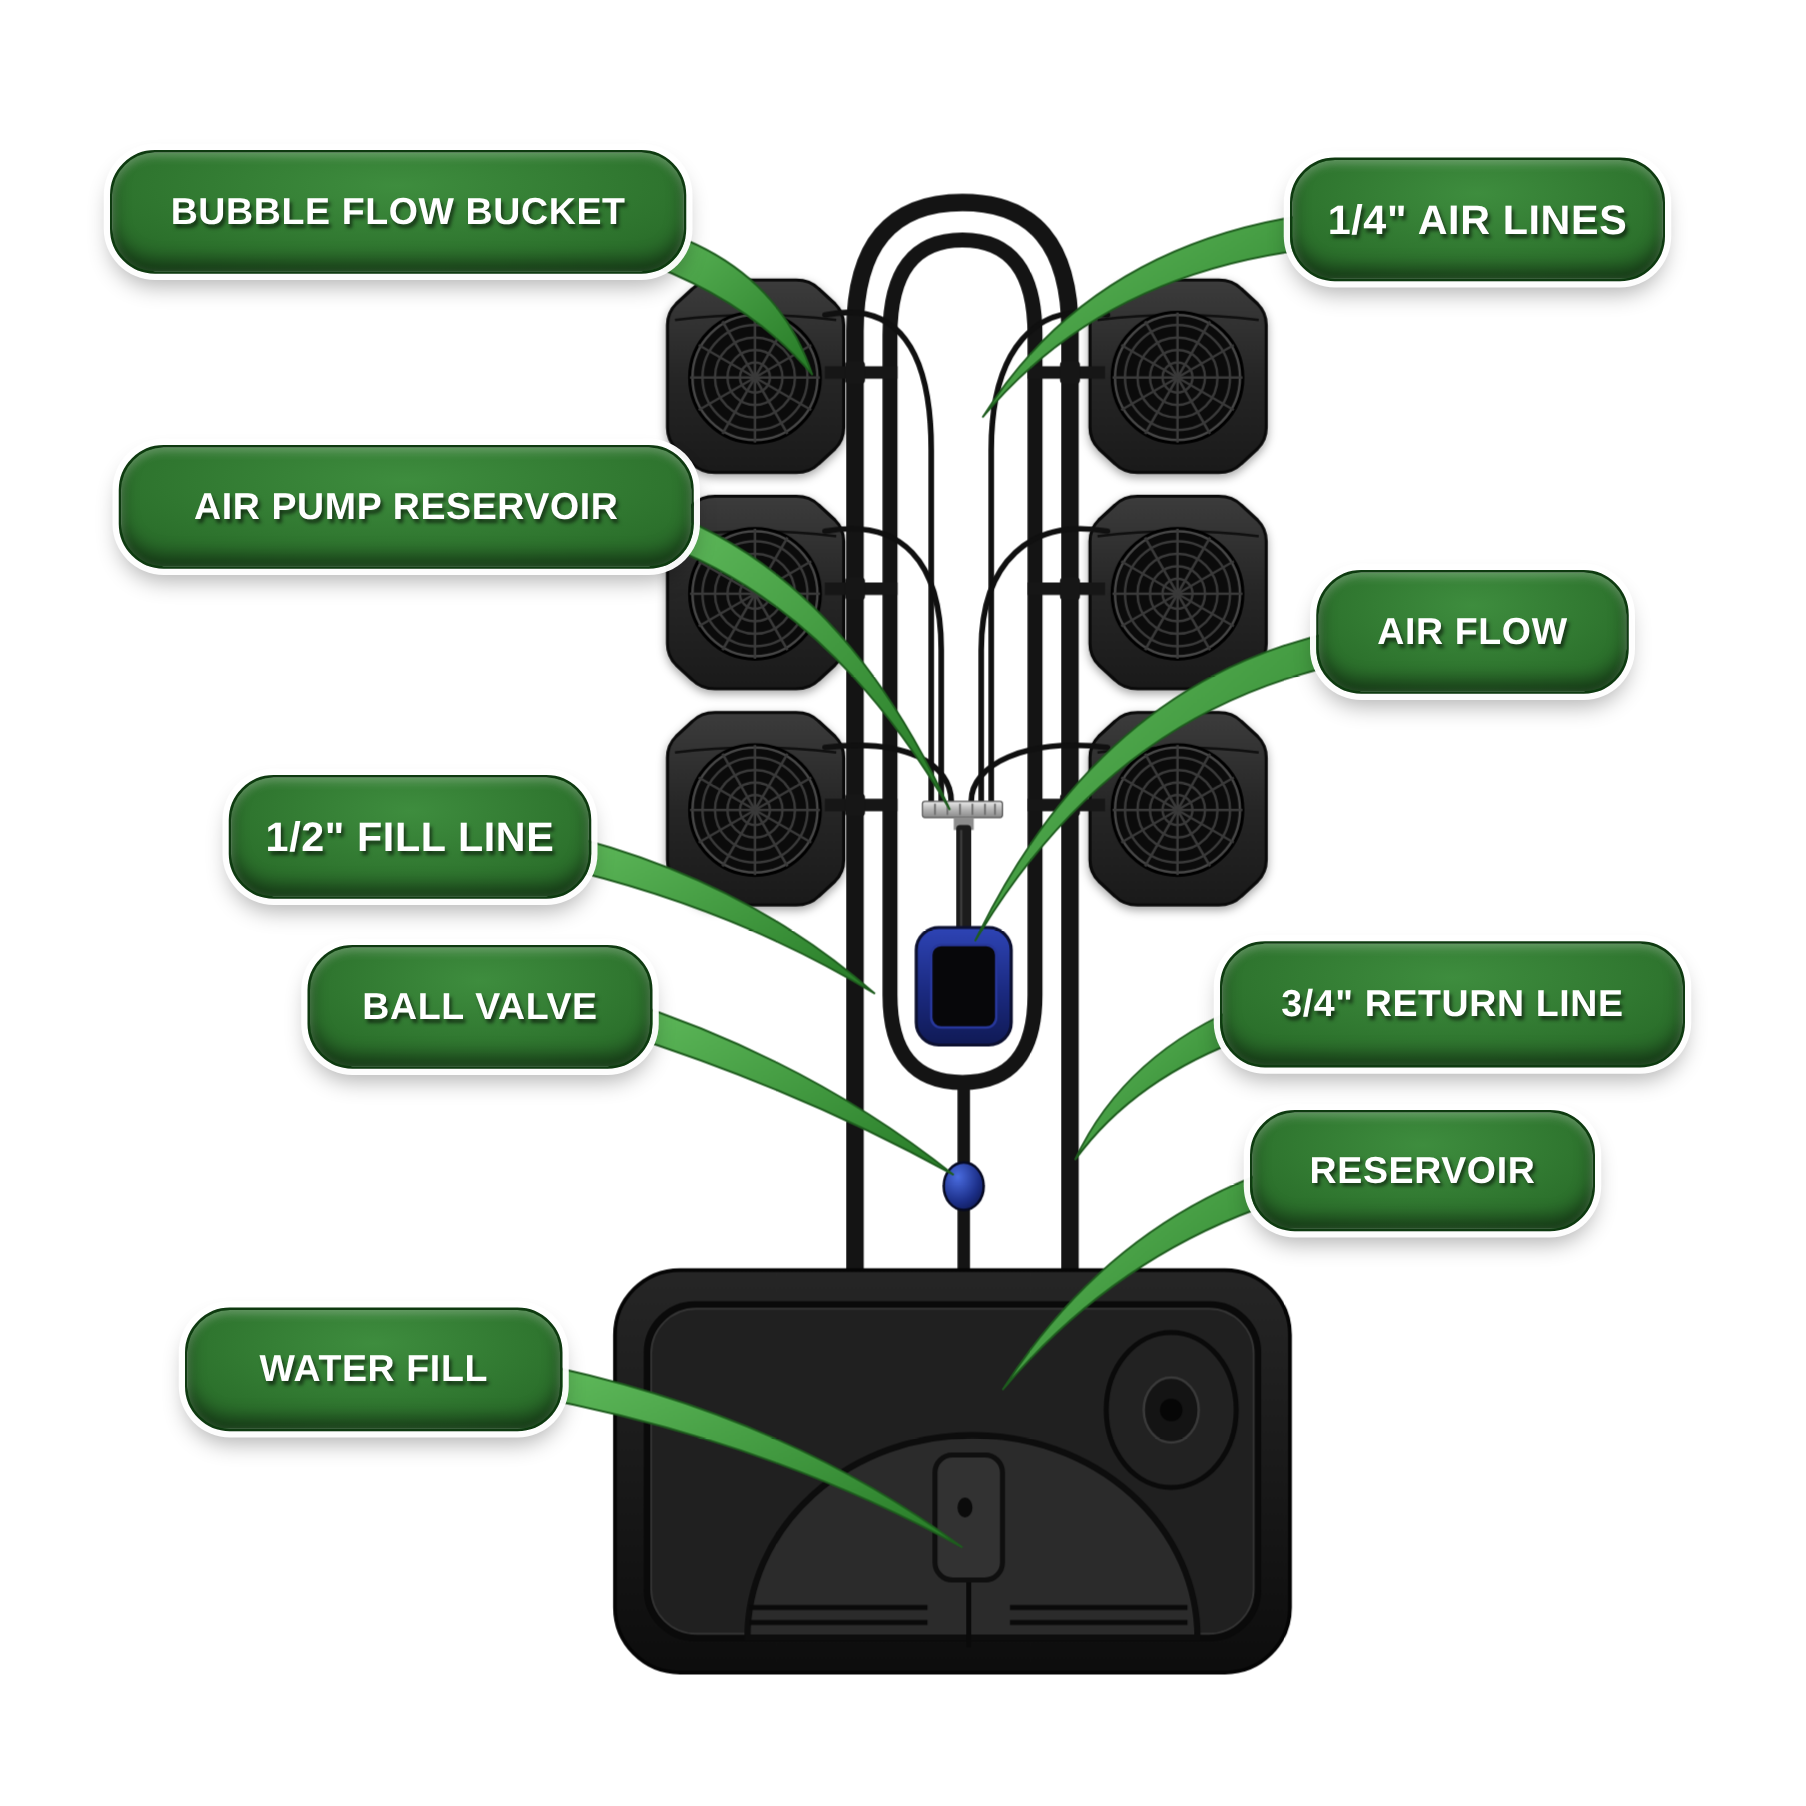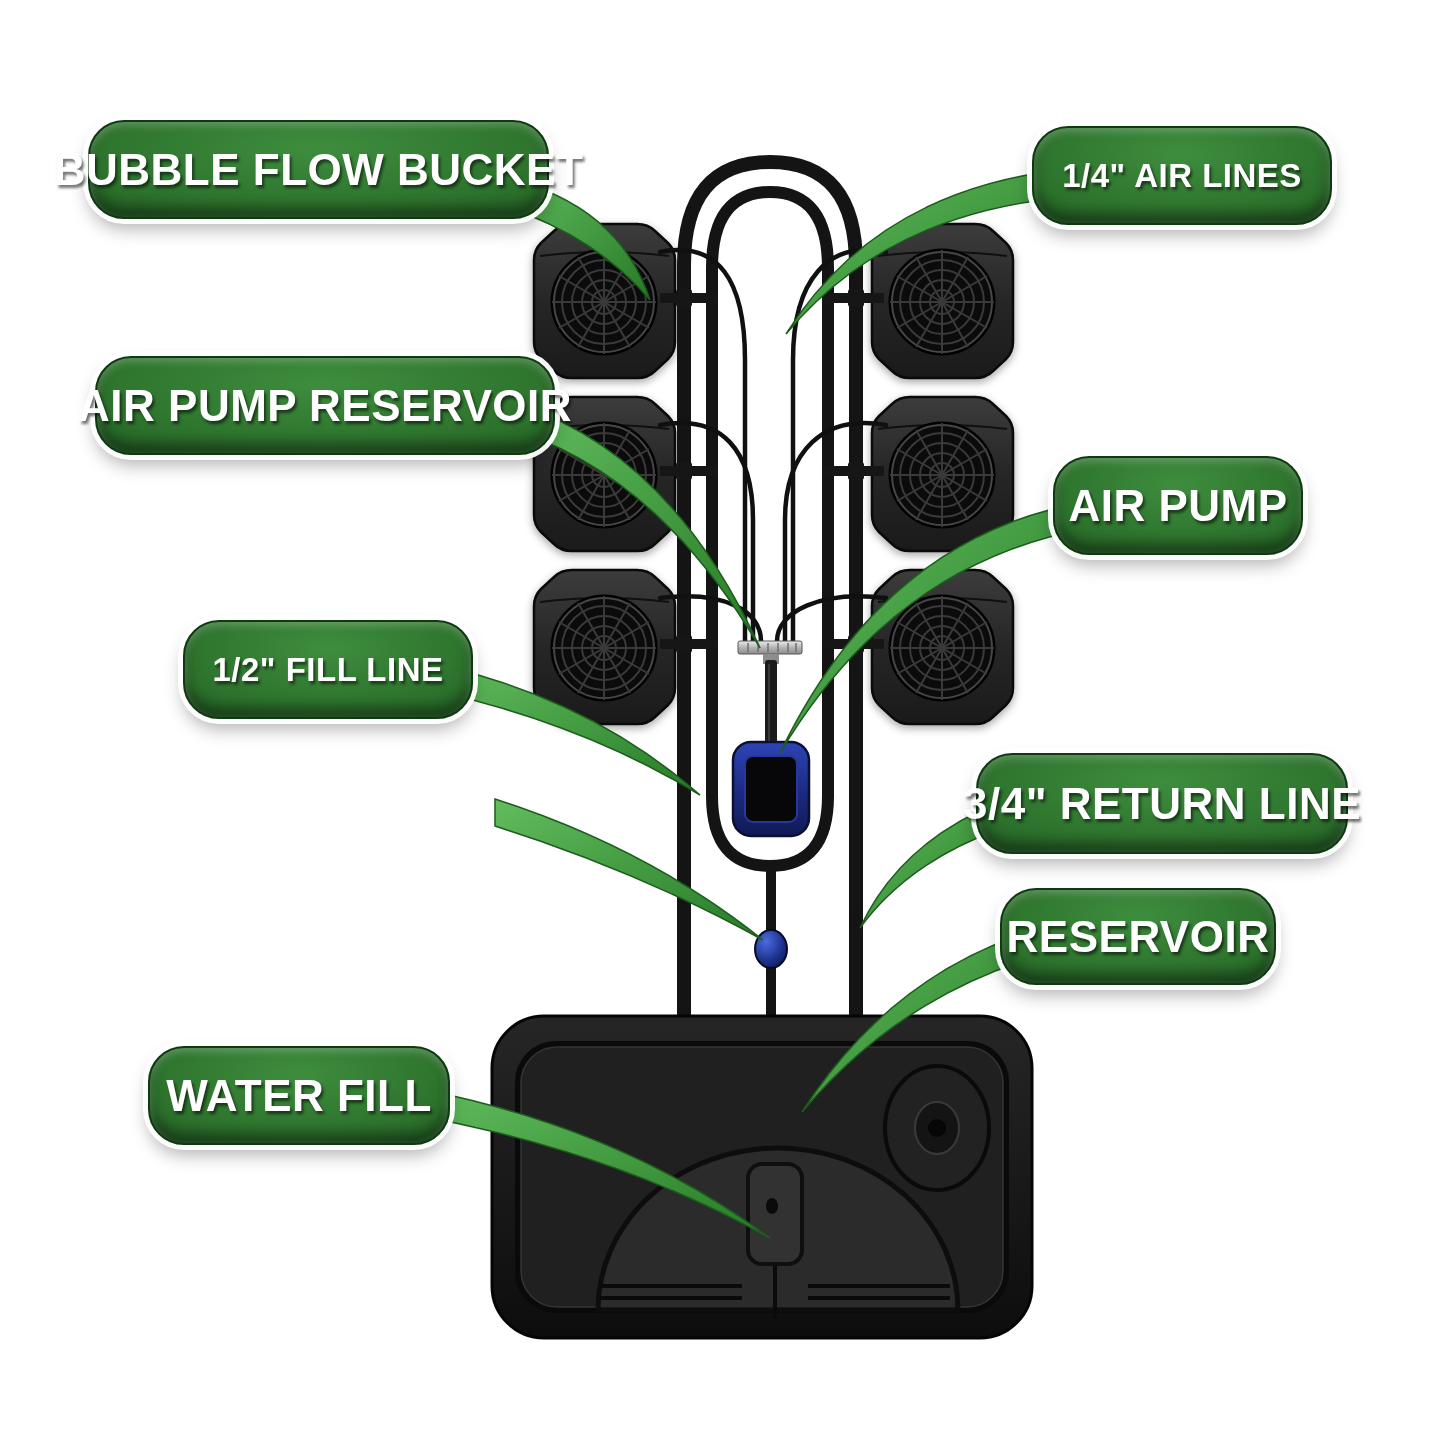--- a/index.html
+++ b/index.html
@@ -10,21 +10,21 @@
   .stage svg{position:absolute;left:0;top:0;}
   .pill{
     position:absolute;display:flex;align-items:center;justify-content:center;
     border-radius:36px;
     background:radial-gradient(120% 150% at 50% 28%, #3e8d3e 0%, #2c712c 45%, #1b511d 78%, #123f14 100%);
     border:2px solid #0e3a10;
     box-shadow:0 0 0 5px rgba(255,255,255,0.96),
                0 10px 18px rgba(0,0,0,0.30),
                inset 0 3px 8px rgba(255,255,255,0.28),
                inset 0 -9px 14px rgba(0,0,0,0.45);
-    color:#ffffff;font-weight:700;font-size:44px;letter-spacing:0.5px;white-space:nowrap;
+    color:#ffffff;font-weight:700;font-size:30px;letter-spacing:0.5px;white-space:nowrap;
     text-shadow:2px 3px 3px rgba(0,0,0,0.55);
   }
   .pill.sm{font-size:33px;}
   #lbl-bfb        {left:88px;  top:120px;  width:457px; height:95px;}
   #lbl-air-lines  {left:1032px;top:126px;  width:296px; height:95px;}
   #lbl-manifold   {left:95px;  top:356px;  width:456px; height:95px;}
   #lbl-air-pump   {left:1053px;top:456px;  width:246px; height:95px;}
   #lbl-fill-line  {left:183px; top:620px;  width:286px; height:95px;}
   #lbl-ball-valve {left:246px; top:756px;  width:272px; height:95px;}
   #lbl-return-line{left:976px; top:753px;  width:368px; height:97px;}
@@ -192,25 +192,28 @@
   <div class="pill" id="lbl-bfb">
     <span>BUBBLE FLOW BUCKET</span>
   </div>
   <div class="pill sm" id="lbl-air-lines">
     <span>1/4" AIR LINES</span>
   </div>
   <div class="pill" id="lbl-manifold">
     <span>AIR PUMP RESERVOIR</span>
   </div>
   <div class="pill" id="lbl-air-pump">
-    <span>AIR PUMP</span>
+    <span>AIR FLOW</span>
   </div>
   <div class="pill sm" id="lbl-fill-line">
     <span>1/2" FILL LINE</span>
   </div>
+  <div class="pill" id="lbl-ball-valve">
+    <span>BALL VALVE</span>
+  </div>
   <div class="pill" id="lbl-return-line">
     <span>3/4" RETURN LINE</span>
   </div>
   <div class="pill" id="lbl-reservoir">
     <span>RESERVOIR</span>
   </div>
   <div class="pill" id="lbl-water-pump">
     <span>WATER FILL</span>
   </div>
 </div>

